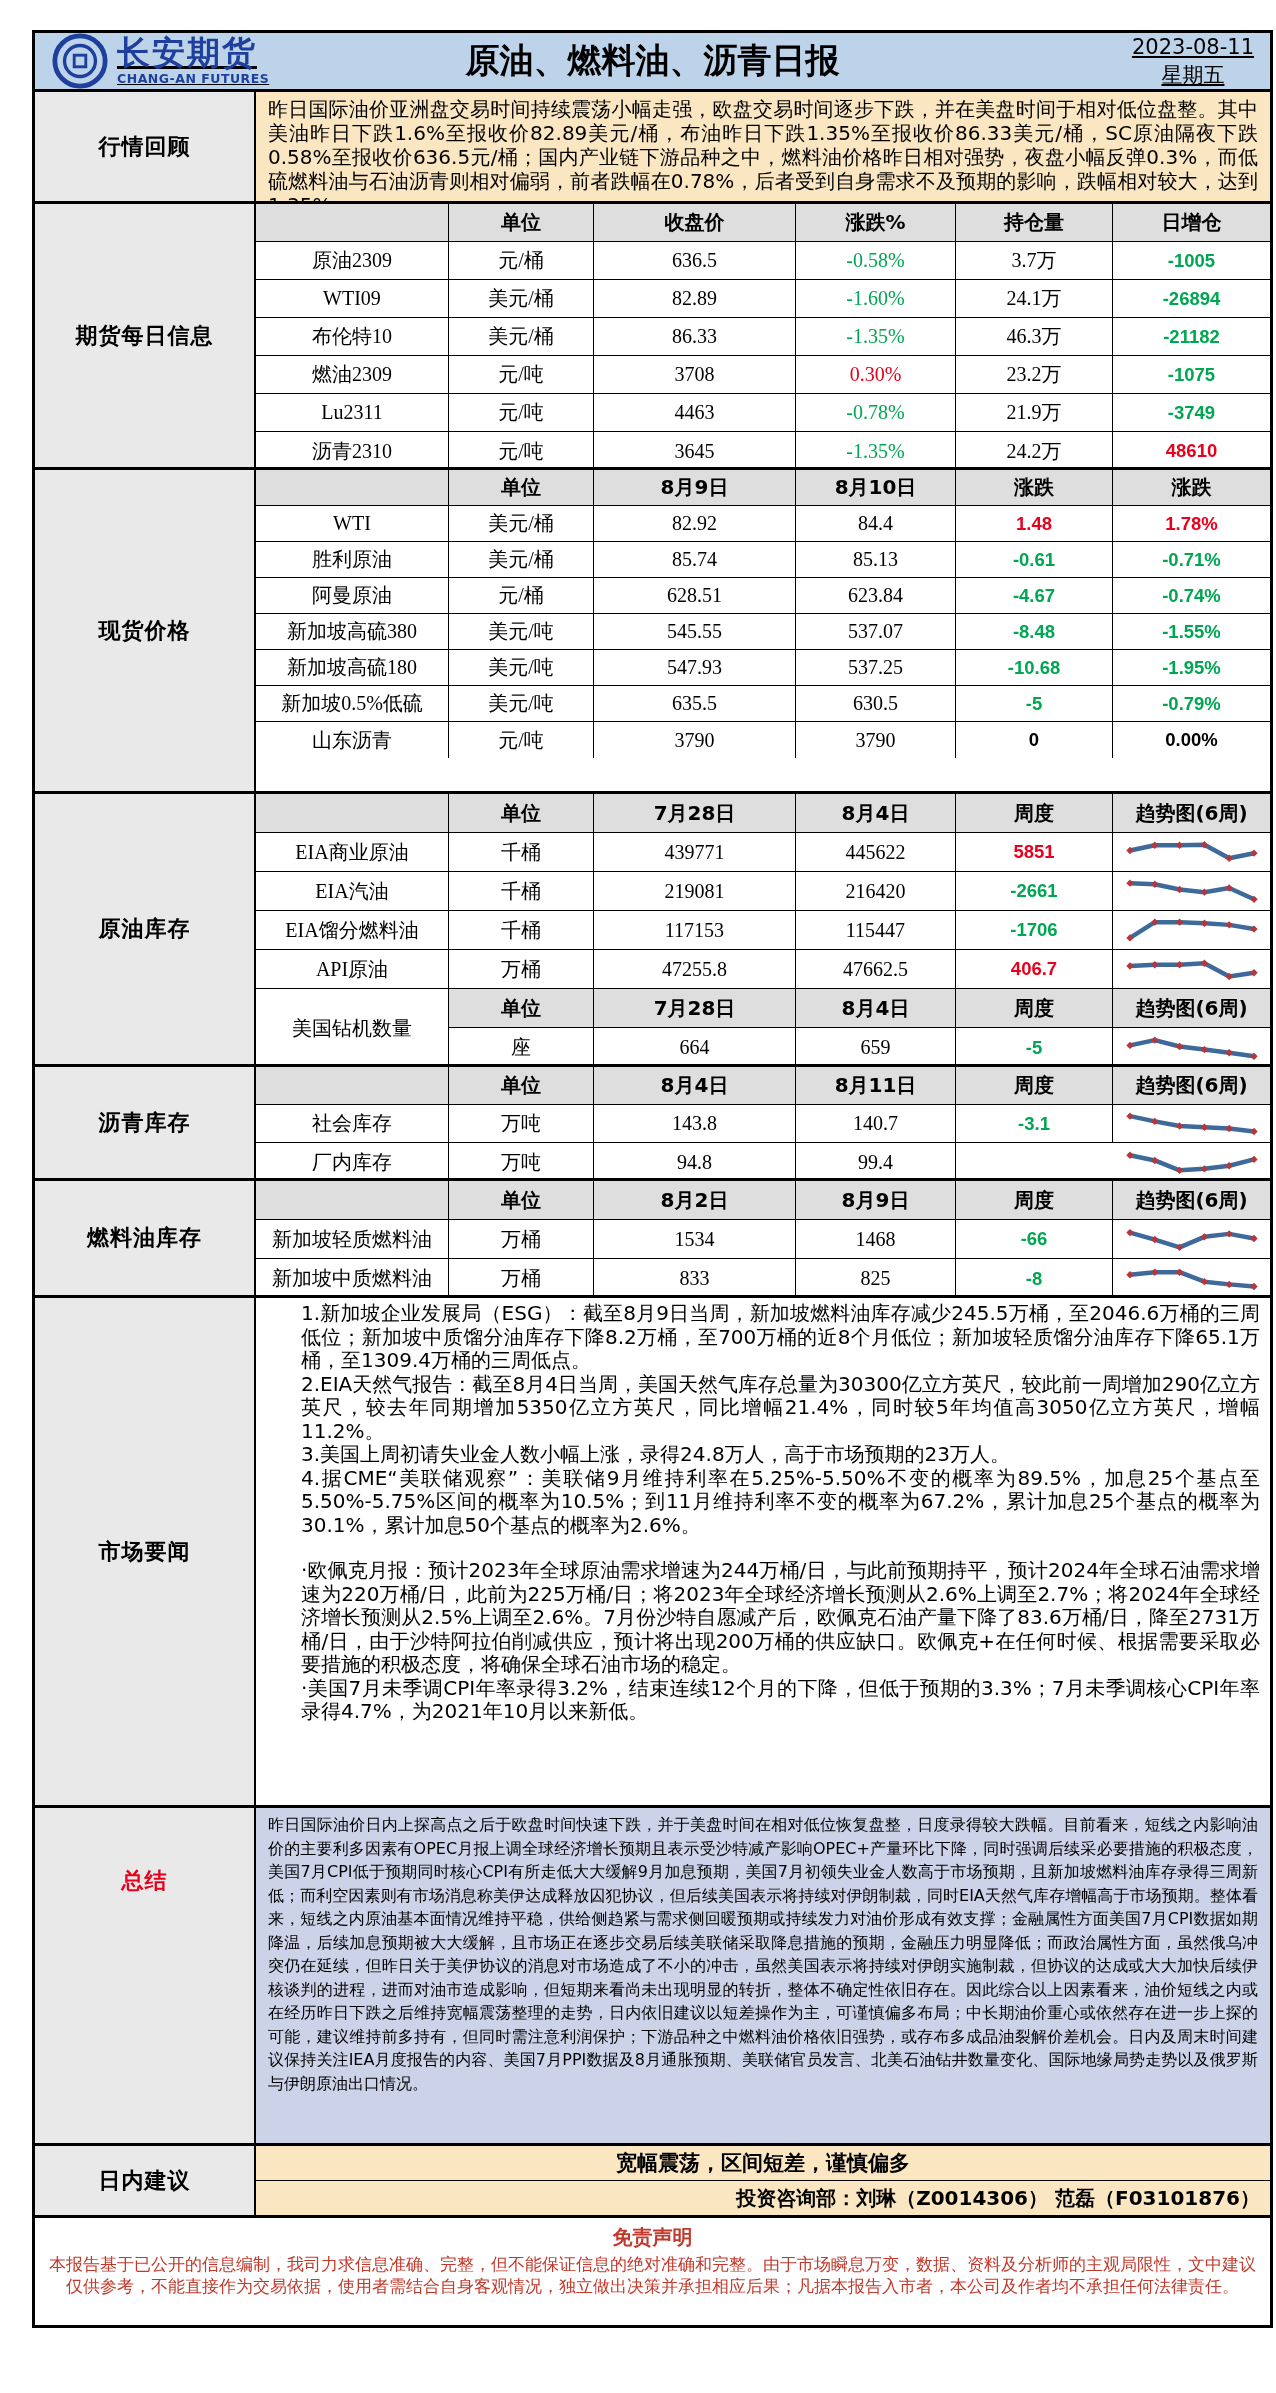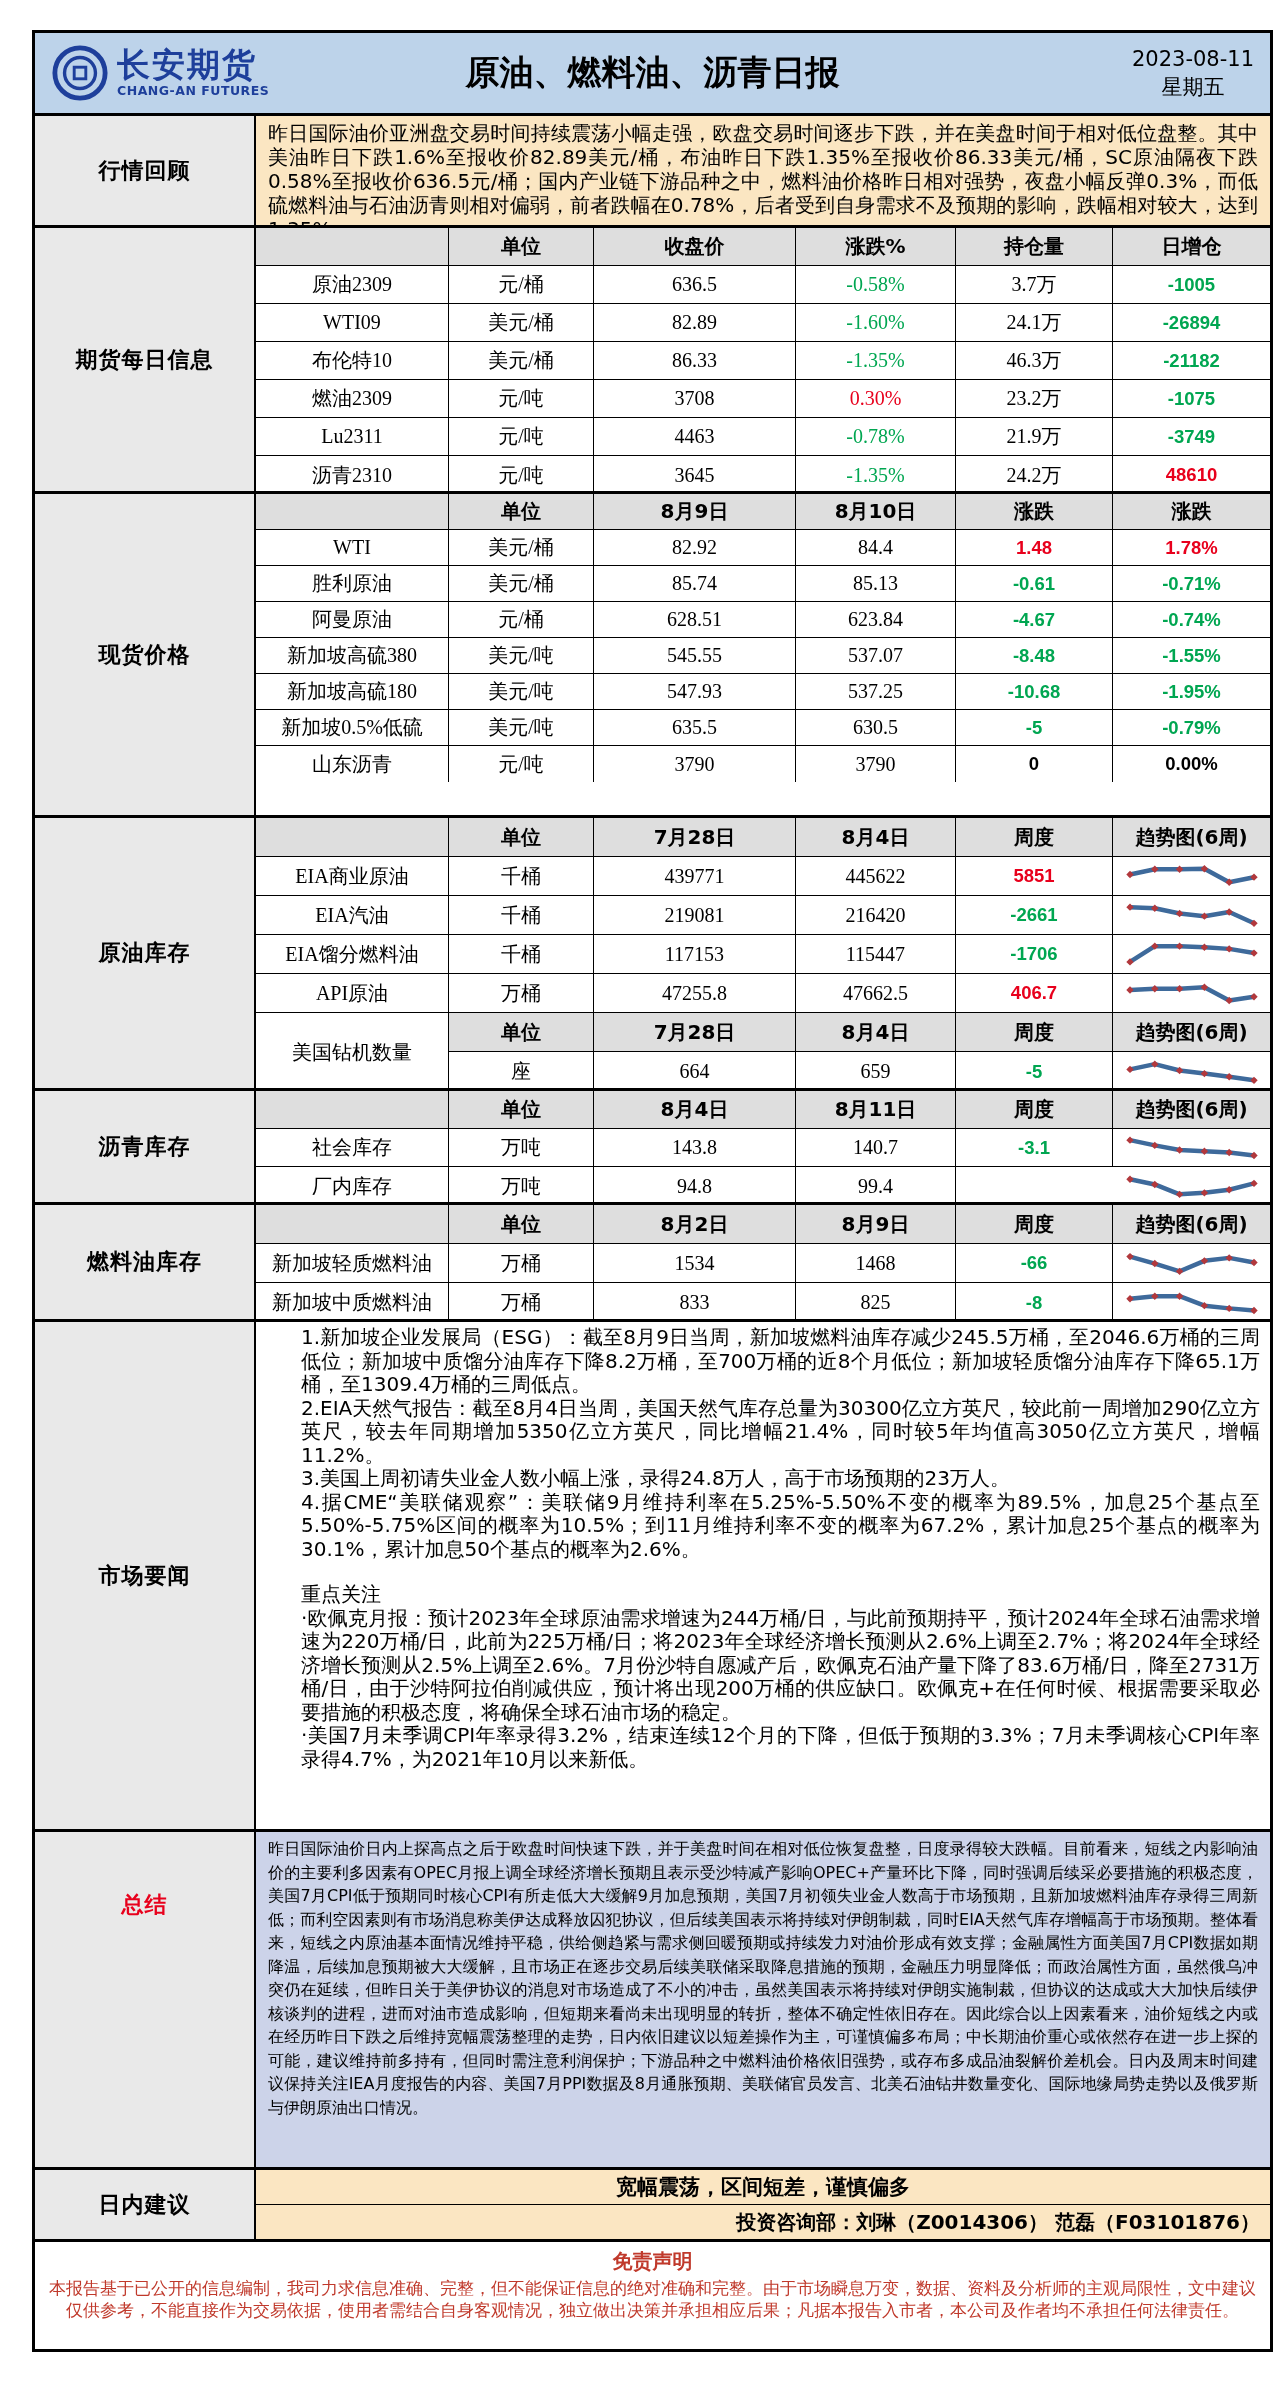--- a/index.html
+++ b/index.html
@@ -1,21 +1,21 @@
 <!DOCTYPE html>
 <html style="--up: #e8001c; --down: #00a651; --header-bg: #bdd3ea; --cream: #fbe6c2; --lavender: #ccd3e9; --label-bg: #e9e9e9; --thead: #dedede; --brand: #1e3f9b; --disc: #c0392b;"><head>
 <meta charset="utf-8">
 <style>
   html,body{margin:0;padding:0;background:#ffffff;}
   body{width:1276px;height:2393px;position:relative;font-family:"DejaVu Sans","Liberation Sans",sans-serif;color:#000;}
   .page{position:absolute;left:32px;top:30px;width:1241px;border:3px solid #000;box-sizing:border-box;background:#fff;display:flex;flex-direction:column;}
   .sec{display:flex;box-sizing:border-box;}
   .sec + .sec{border-top:3px solid #000;}
   
-  .rpt-header{height:80px;background:var(--header-bg,#bdd3ea);position:relative;align-items:center;}
+  .rpt-header{height:56px;background:var(--header-bg,#bdd3ea);position:relative;align-items:center;text-decoration:underline;}
   .logo-wrap{display:flex;align-items:center;padding-left:16px;gap:8px;}
   .logo-text .cn{font-size:33px;font-weight:bold;color:var(--brand,#1e3f9b);line-height:1.05;letter-spacing:2px;}
   .logo-text .en{font-size:12.5px;font-weight:bold;color:var(--brand,#1e3f9b);letter-spacing:0.5px;}
   .rpt-title{position:absolute;left:50%;top:50%;transform:translate(-50%,-50%);font-size:34px;font-weight:bold;white-space:nowrap;}
   .date-block{margin-left:auto;padding-right:16px;text-align:center;font-size:21px;line-height:1.35;}
   
   .label-cell{flex:0 0 221px;width:221px;background:var(--label-bg,#e9e9e9);border-right:2px solid #000;display:flex;align-items:center;justify-content:center;font-size:22px;font-weight:bold;box-sizing:border-box;letter-spacing:1px;}
   .label-top{align-items:flex-start;padding-top:58px;}
   .red-label{color:var(--up,#e8001c);}
   .content{flex:1;box-sizing:border-box;}
@@ -378,21 +378,20 @@
   </div>
 
   <div class="sec" id="sec-news">
     <div class="label-cell">市场要闻</div>
     <div class="content" id="news-body">
         <div>1.新加坡企业发展局（ESG）：截至8月9日当周，新加坡燃料油库存减少245.5万桶，至2046.6万桶的三周低位；新加坡中质馏分油库存下降8.2万桶，至700万桶的近8个月低位；新加坡轻质馏分油库存下降65.1万桶，至1309.4万桶的三周低点。</div>
         <div>2.EIA天然气报告：截至8月4日当周，美国天然气库存总量为30300亿立方英尺，较此前一周增加290亿立方英尺，较去年同期增加5350亿立方英尺，同比增幅21.4%，同时较5年均值高3050亿立方英尺，增幅11.2%。</div>
         <div>3.美国上周初请失业金人数小幅上涨，录得24.8万人，高于市场预期的23万人。</div>
         <div>4.据CME“美联储观察”：美联储9月维持利率在5.25%-5.50%不变的概率为89.5%，加息25个基点至5.50%-5.75%区间的概率为10.5%；到11月维持利率不变的概率为67.2%，累计加息25个基点的概率为30.1%，累计加息50个基点的概率为2.6%。</div>
         <div class="news-gap"></div>
-        <div>重点关注</div>
         <div>·欧佩克月报：预计2023年全球原油需求增速为244万桶/日，与此前预期持平，预计2024年全球石油需求增速为220万桶/日，此前为225万桶/日；将2023年全球经济增长预测从2.6%上调至2.7%；将2024年全球经济增长预测从2.5%上调至2.6%。7月份沙特自愿减产后，欧佩克石油产量下降了83.6万桶/日，降至2731万桶/日，由于沙特阿拉伯削减供应，预计将出现200万桶的供应缺口。欧佩克+在任何时候、根据需要采取必要措施的积极态度，将确保全球石油市场的稳定。</div>
         <div>·美国7月未季调CPI年率录得3.2%，结束连续12个月的下降，但低于预期的3.3%；7月未季调核心CPI年率录得4.7%，为2021年10月以来新低。</div>
       </div>
   </div>
 
   <div class="sec" id="sec-summary">
     <div class="label-cell label-top red-label">总结</div>
     <div class="content lavender text-block" id="summary-text">昨日国际油价日内上探高点之后于欧盘时间快速下跌，并于美盘时间在相对低位恢复盘整，日度录得较大跌幅。目前看来，短线之内影响油价的主要利多因素有OPEC月报上调全球经济增长预期且表示受沙特减产影响OPEC+产量环比下降，同时强调后续采必要措施的积极态度，美国7月CPI低于预期同时核心CPI有所走低大大缓解9月加息预期，美国7月初领失业金人数高于市场预期，且新加坡燃料油库存录得三周新低；而利空因素则有市场消息称美伊达成释放囚犯协议，但后续美国表示将持续对伊朗制裁，同时EIA天然气库存增幅高于市场预期。整体看来，短线之内原油基本面情况维持平稳，供给侧趋紧与需求侧回暖预期或持续发力对油价形成有效支撑；金融属性方面美国7月CPI数据如期降温，后续加息预期被大大缓解，且市场正在逐步交易后续美联储采取降息措施的预期，金融压力明显降低；而政治属性方面，虽然俄乌冲突仍在延续，但昨日关于美伊协议的消息对市场造成了不小的冲击，虽然美国表示将持续对伊朗实施制裁，但协议的达成或大大加快后续伊核谈判的进程，进而对油市造成影响，但短期来看尚未出现明显的转折，整体不确定性依旧存在。因此综合以上因素看来，油价短线之内或在经历昨日下跌之后维持宽幅震荡整理的走势，日内依旧建议以短差操作为主，可谨慎偏多布局；中长期油价重心或依然存在进一步上探的可能，建议维持前多持有，但同时需注意利润保护；下游品种之中燃料油价格依旧强势，或存布多成品油裂解价差机会。日内及周末时间建议保持关注IEA月度报告的内容、美国7月PPI数据及8月通胀预期、美联储官员发言、北美石油钻井数量变化、国际地缘局势走势以及俄罗斯与伊朗原油出口情况。</div>
   </div>
 

